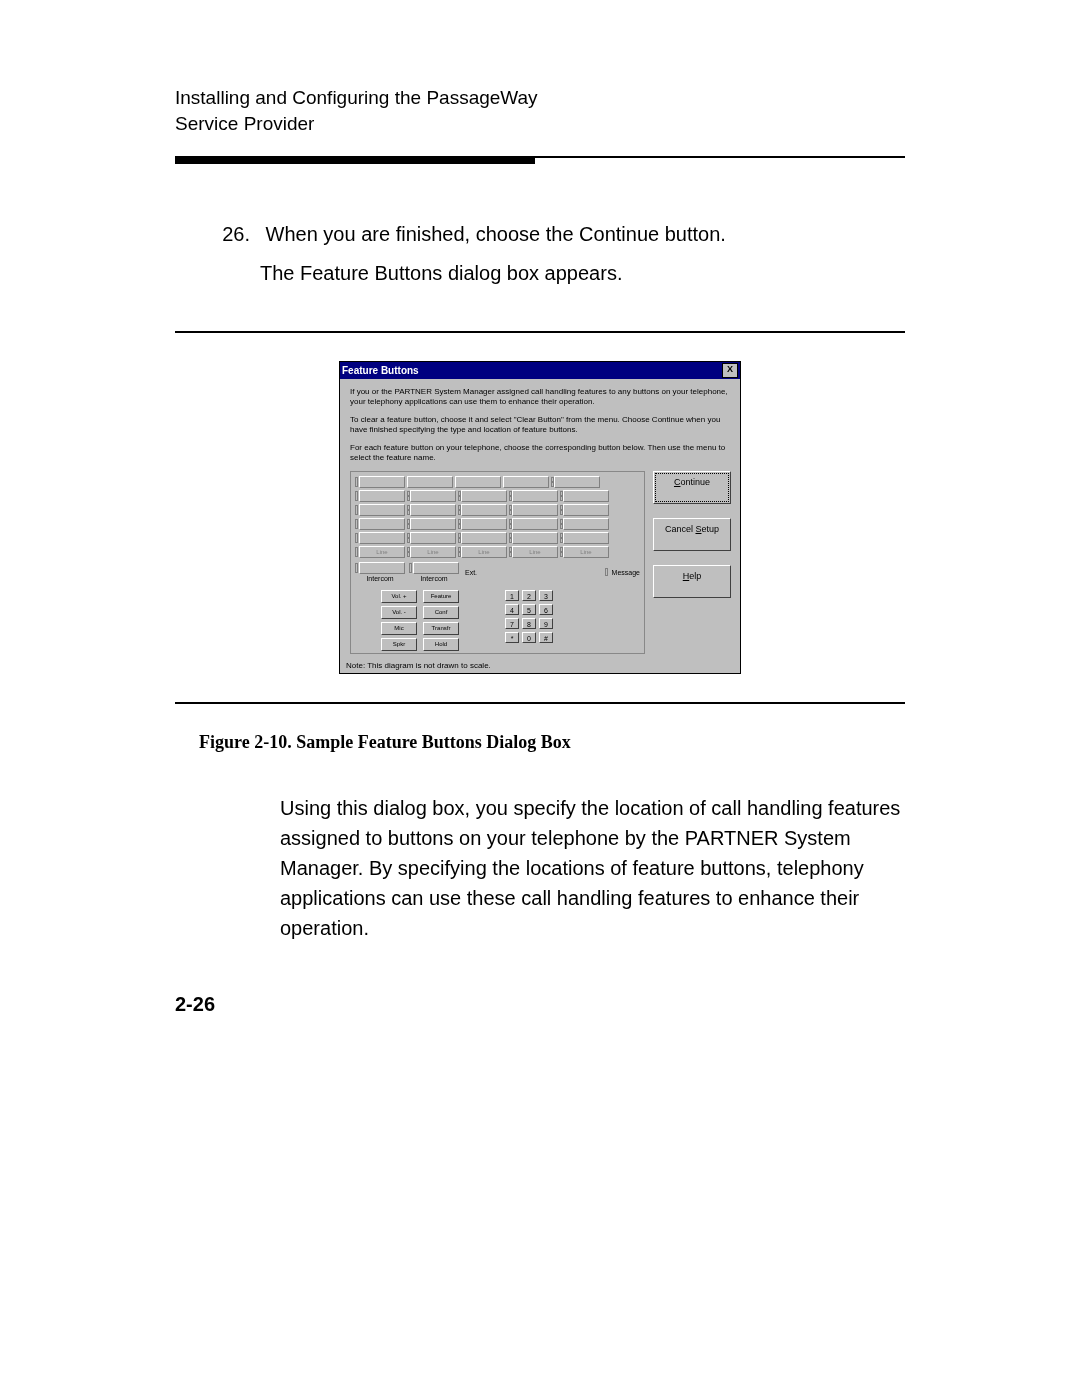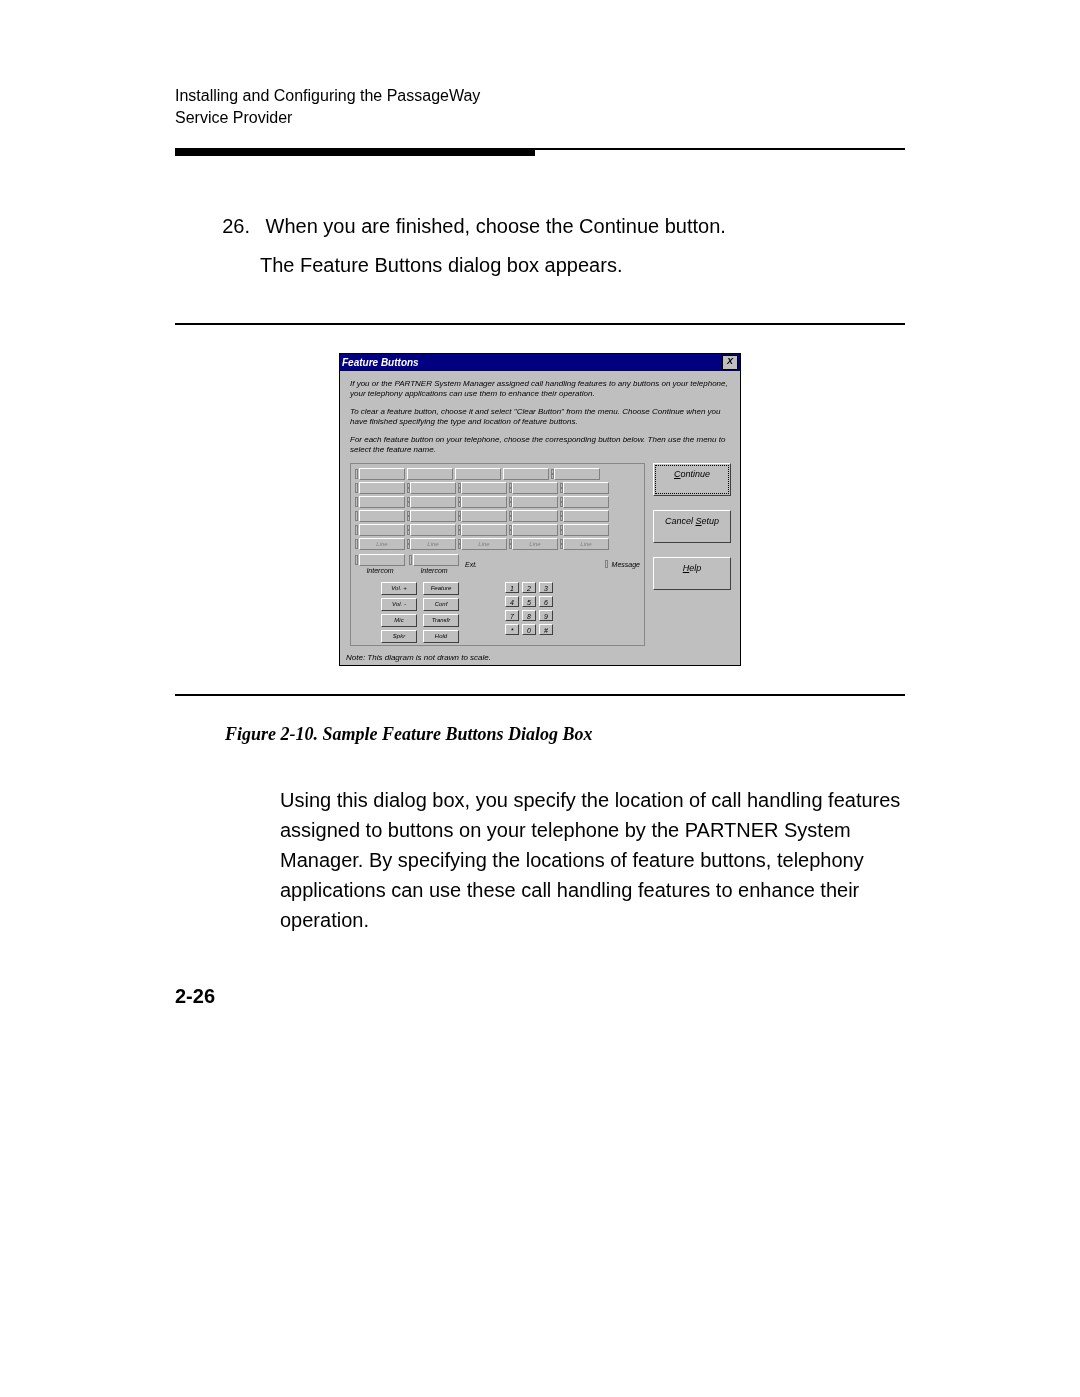--- a/index.html
+++ b/index.html
@@ -7,21 +7,21 @@
     padding: 0;
     background: #fff;
     font-family: Arial, Helvetica, sans-serif;
     color: #000;
     width: 1080px;
   }
   .page {
     padding: 85px 175px 60px 175px;
   }
   .header {
-    font-size: 16px;
+    font-size: 19px;
     line-height: 1.35;
     margin-bottom: 20px;
   }
   .rule-thin {
     border: none;
     border-top: 2px solid #000;
     margin: 6px 0 0 0;
   }
   .rule-thick {
     height: 6px;
@@ -42,21 +42,21 @@
     text-align: right;
     padding-right: 10px;
   }
   .step-text { display: inline; }
   .step-sub { margin-left: 10px; margin-top: 8px; }
   hr.fig-rule {
     border: none;
     border-top: 2px solid #000;
     margin: 28px 0;
   }
-  .fig-wrap { text-align: center; font-style: italic; }
+  .fig-wrap { text-align: center; }
   .dialog {
     width: 400px;
     margin: 0 auto;
     background: #bfbfbf;
     border: 1px solid #000;
     font-family: "MS Sans Serif", Tahoma, sans-serif;
     font-size: 8px;
     color: #000;
     text-align: left;
   }
@@ -152,23 +152,22 @@
   .dkey {
     border-top:1px solid #fff; border-left:1px solid #fff;
     border-right:1px solid #404040; border-bottom:1px solid #404040;
     font-size:7px; text-align:center; line-height:11px;
   }
   .note { font-size:8px; padding:1px 6px 3px 6px; }
   .caption {
     font-family: Georgia, "Times New Roman", serif;
     font-weight: bold;
     font-size: 18px;
-    margin: 18px 0 40px 50px;
+    margin: 18px 0 40px 24px;
     text-align: left;
-    font-style: italic;
   }
   .para {
     margin-left: 105px;
     margin-right: 0;
     font-size: 20px;
     line-height: 1.5;
     margin-bottom: 50px;
   }
   .pagenum {
     font-family: Liberation Sans, sans-serif;

